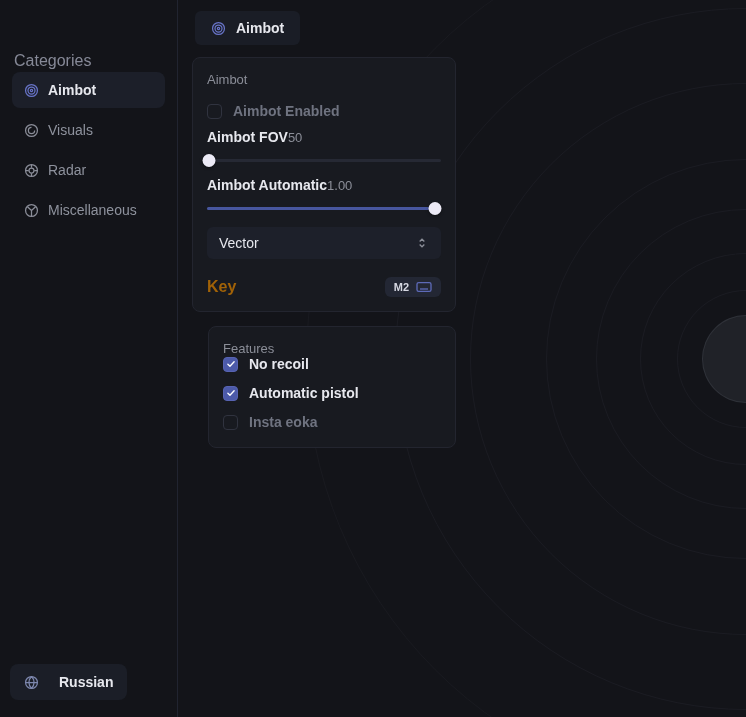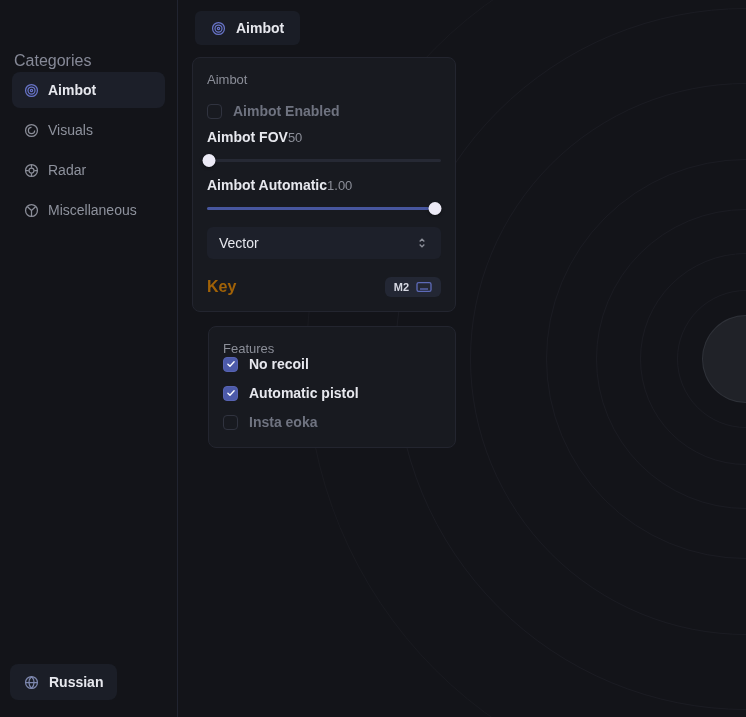--- a/index.html
+++ b/index.html
@@ -43,21 +43,21 @@
     height:36px; padding:0 12px; margin-bottom:4px;
     border-radius:8px; cursor:pointer;
     color:#8e929d; font-size:14px; font-weight:500;
   }
   .nav-item .icn { display:flex; color:#8b8e99; }
   .nav-item.active { background:#1c1f29; color:#e7e8ee; font-weight:600; }
   .nav-item.active .icn { color:#6874c8; }
 
   .lang-button {
     position:absolute; left:10px; bottom:17px;
-    display:flex; align-items:center; gap:10px;
+    display:flex; align-items:center; gap:20px;
     height:36px; padding:0 14px;
     background:#1b1e27; border-radius:8px; cursor:pointer;
     font-size:14px; font-weight:600; color:#e7e8ee;text-align:right;
   }
   .lang-button .icn { color:#7d87ad; display:flex; }
 
   
   .main { position:absolute; left:192px; top:0; width:264px; z-index:2; }
   .tab {
     display:inline-flex; align-items:center; gap:10px;

